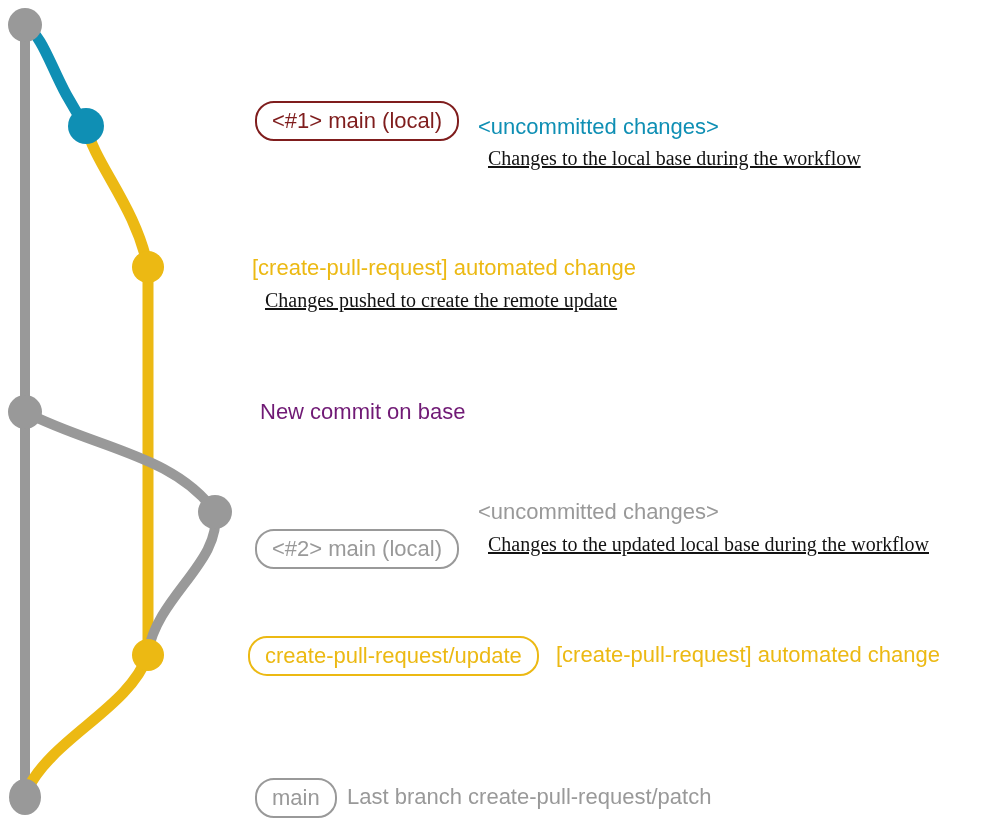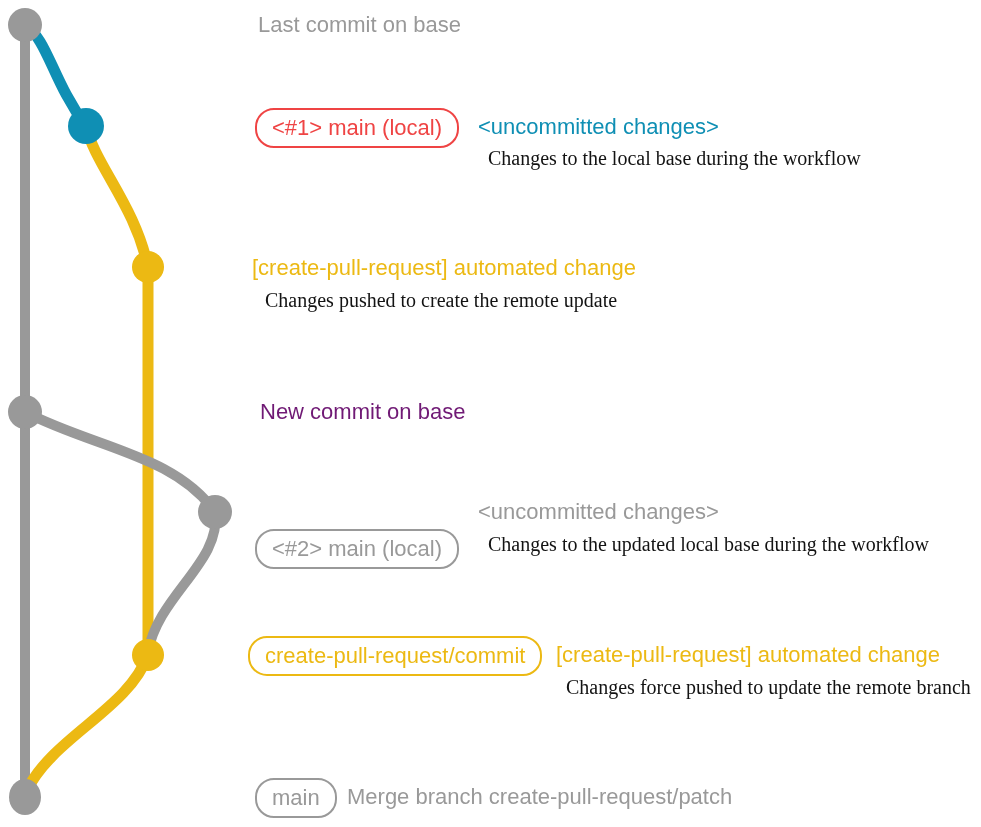--- a/index.html
+++ b/index.html
@@ -27,20 +27,21 @@
     padding:5px 15px;
     white-space:nowrap;
     background:#ffffff;
   }
   .desc {
     position:absolute;
     font-family:"Liberation Serif", serif;
     font-size:20px;
     line-height:24px;
     white-space:nowrap;
+    text-decoration:underline;
   }
 </style>
 </head>
 <body>
 
 <div class="stage">
 
   <svg class="graph" width="260" height="827" viewBox="0 0 260 827">
 
     <path d="M25,25 L25,797" fill="none" stroke-width="10" stroke="#999999"></path>
@@ -53,35 +54,33 @@
 
     <circle cx="25" cy="25" r="17" fill="#999999"></circle>
     <circle cx="86" cy="126" r="18" fill="#0f8fb4"></circle>
     <circle cx="148" cy="267" r="16" fill="#ecb913"></circle>
     <circle cx="25" cy="412" r="17" fill="#999999"></circle>
     <circle cx="215" cy="512" r="17" fill="#999999"></circle>
     <circle cx="148" cy="655" r="16" fill="#ecb913"></circle>
     <ellipse cx="25" cy="797" rx="16" ry="18" fill="#999999"></ellipse>
   </svg>
 
-  <div class="label" style="left: 258px; top: 12px; color: rgb(153, 153, 153);">Last commit on base</div>
 
-  <div class="badge" style="left: 255px; top: 108px; color: #ef4444;">&lt;#1&gt; main (local)</div>
+  <div class="badge" style="left: 255px; top: 101px; color: #7f1d1d;">&lt;#1&gt; main (local)</div>
   <div class="label" style="left: 478px; top: 114px; color: rgb(15, 143, 180);">&lt;uncommitted changes&gt;</div>
   <div class="desc" style="left: 488px; top: 146px; color: rgb(19, 19, 19);">Changes to the local base during the workflow</div>
 
   <div class="label" style="left: 252px; top: 255px; color: rgb(236, 185, 19);">[create-pull-request] automated change</div>
   <div class="desc" style="left: 265px; top: 288px; color: rgb(19, 19, 19);">Changes pushed to create the remote update</div>
 
   <div class="label" style="left: 260px; top: 399px; color: #701a75;">New commit on base</div>
 
   <div class="badge" style="left: 255px; top: 493px; color: rgb(153, 153, 153); margin-top: 36px;">&lt;#2&gt; main (local)</div>
   <div class="label" style="left: 478px; top: 499px; color: rgb(153, 153, 153);">&lt;uncommitted changes&gt;</div>
   <div class="desc" style="left: 488px; top: 532px; color: rgb(19, 19, 19); text-align: right;">Changes to the updated local base during the workflow</div>
 
-  <div class="badge" style="left: 248px; top: 636px; color: rgb(236, 185, 19);">create-pull-request/commit</div>
+  <div class="badge" style="left: 248px; top: 636px; color: rgb(236, 185, 19);">create-pull-request/update</div>
   <div class="label" style="left: 556px; top: 642px; color: rgb(236, 185, 19);">[create-pull-request] automated change</div>
-  <div class="desc" style="left: 566px; top: 675px; color: rgb(19, 19, 19);">Changes force pushed to update the remote branch</div>
 
   <div class="badge" style="left: 255px; top: 778px; color: rgb(153, 153, 153);">main</div>
-  <div class="label" style="left: 347px; top: 784px; color: rgb(153, 153, 153);">Merge branch create-pull-request/patch</div>
+  <div class="label" style="left: 347px; top: 784px; color: rgb(153, 153, 153);">Last branch create-pull-request/patch</div>
 
 </div>
 
 </body></html>

